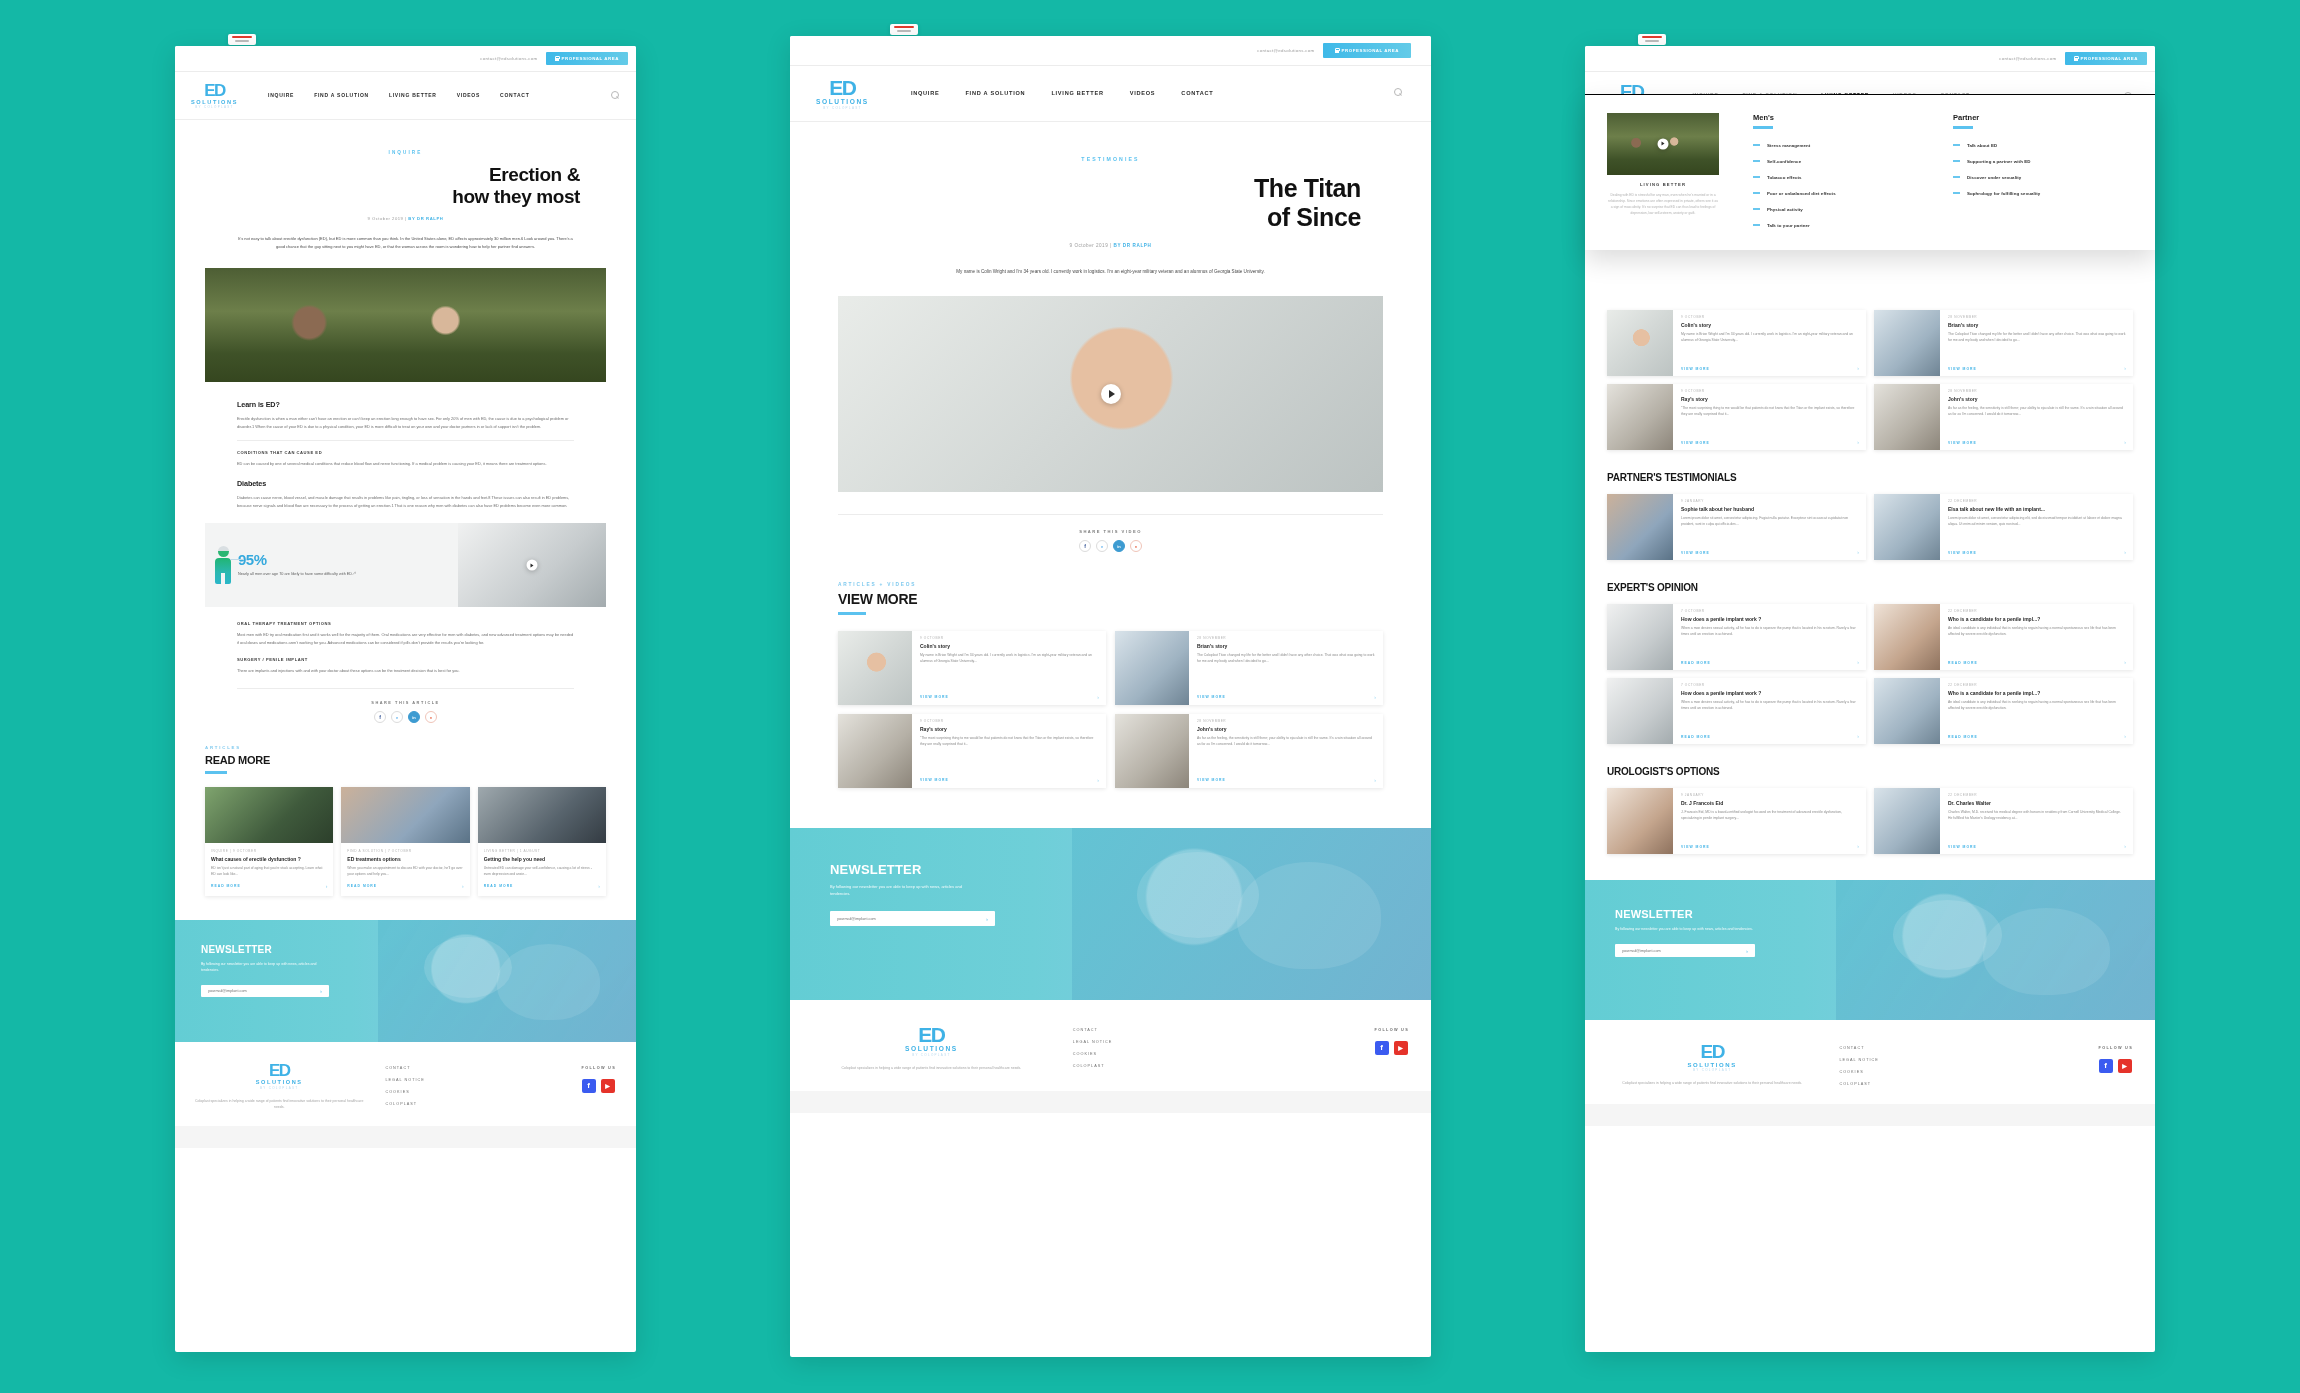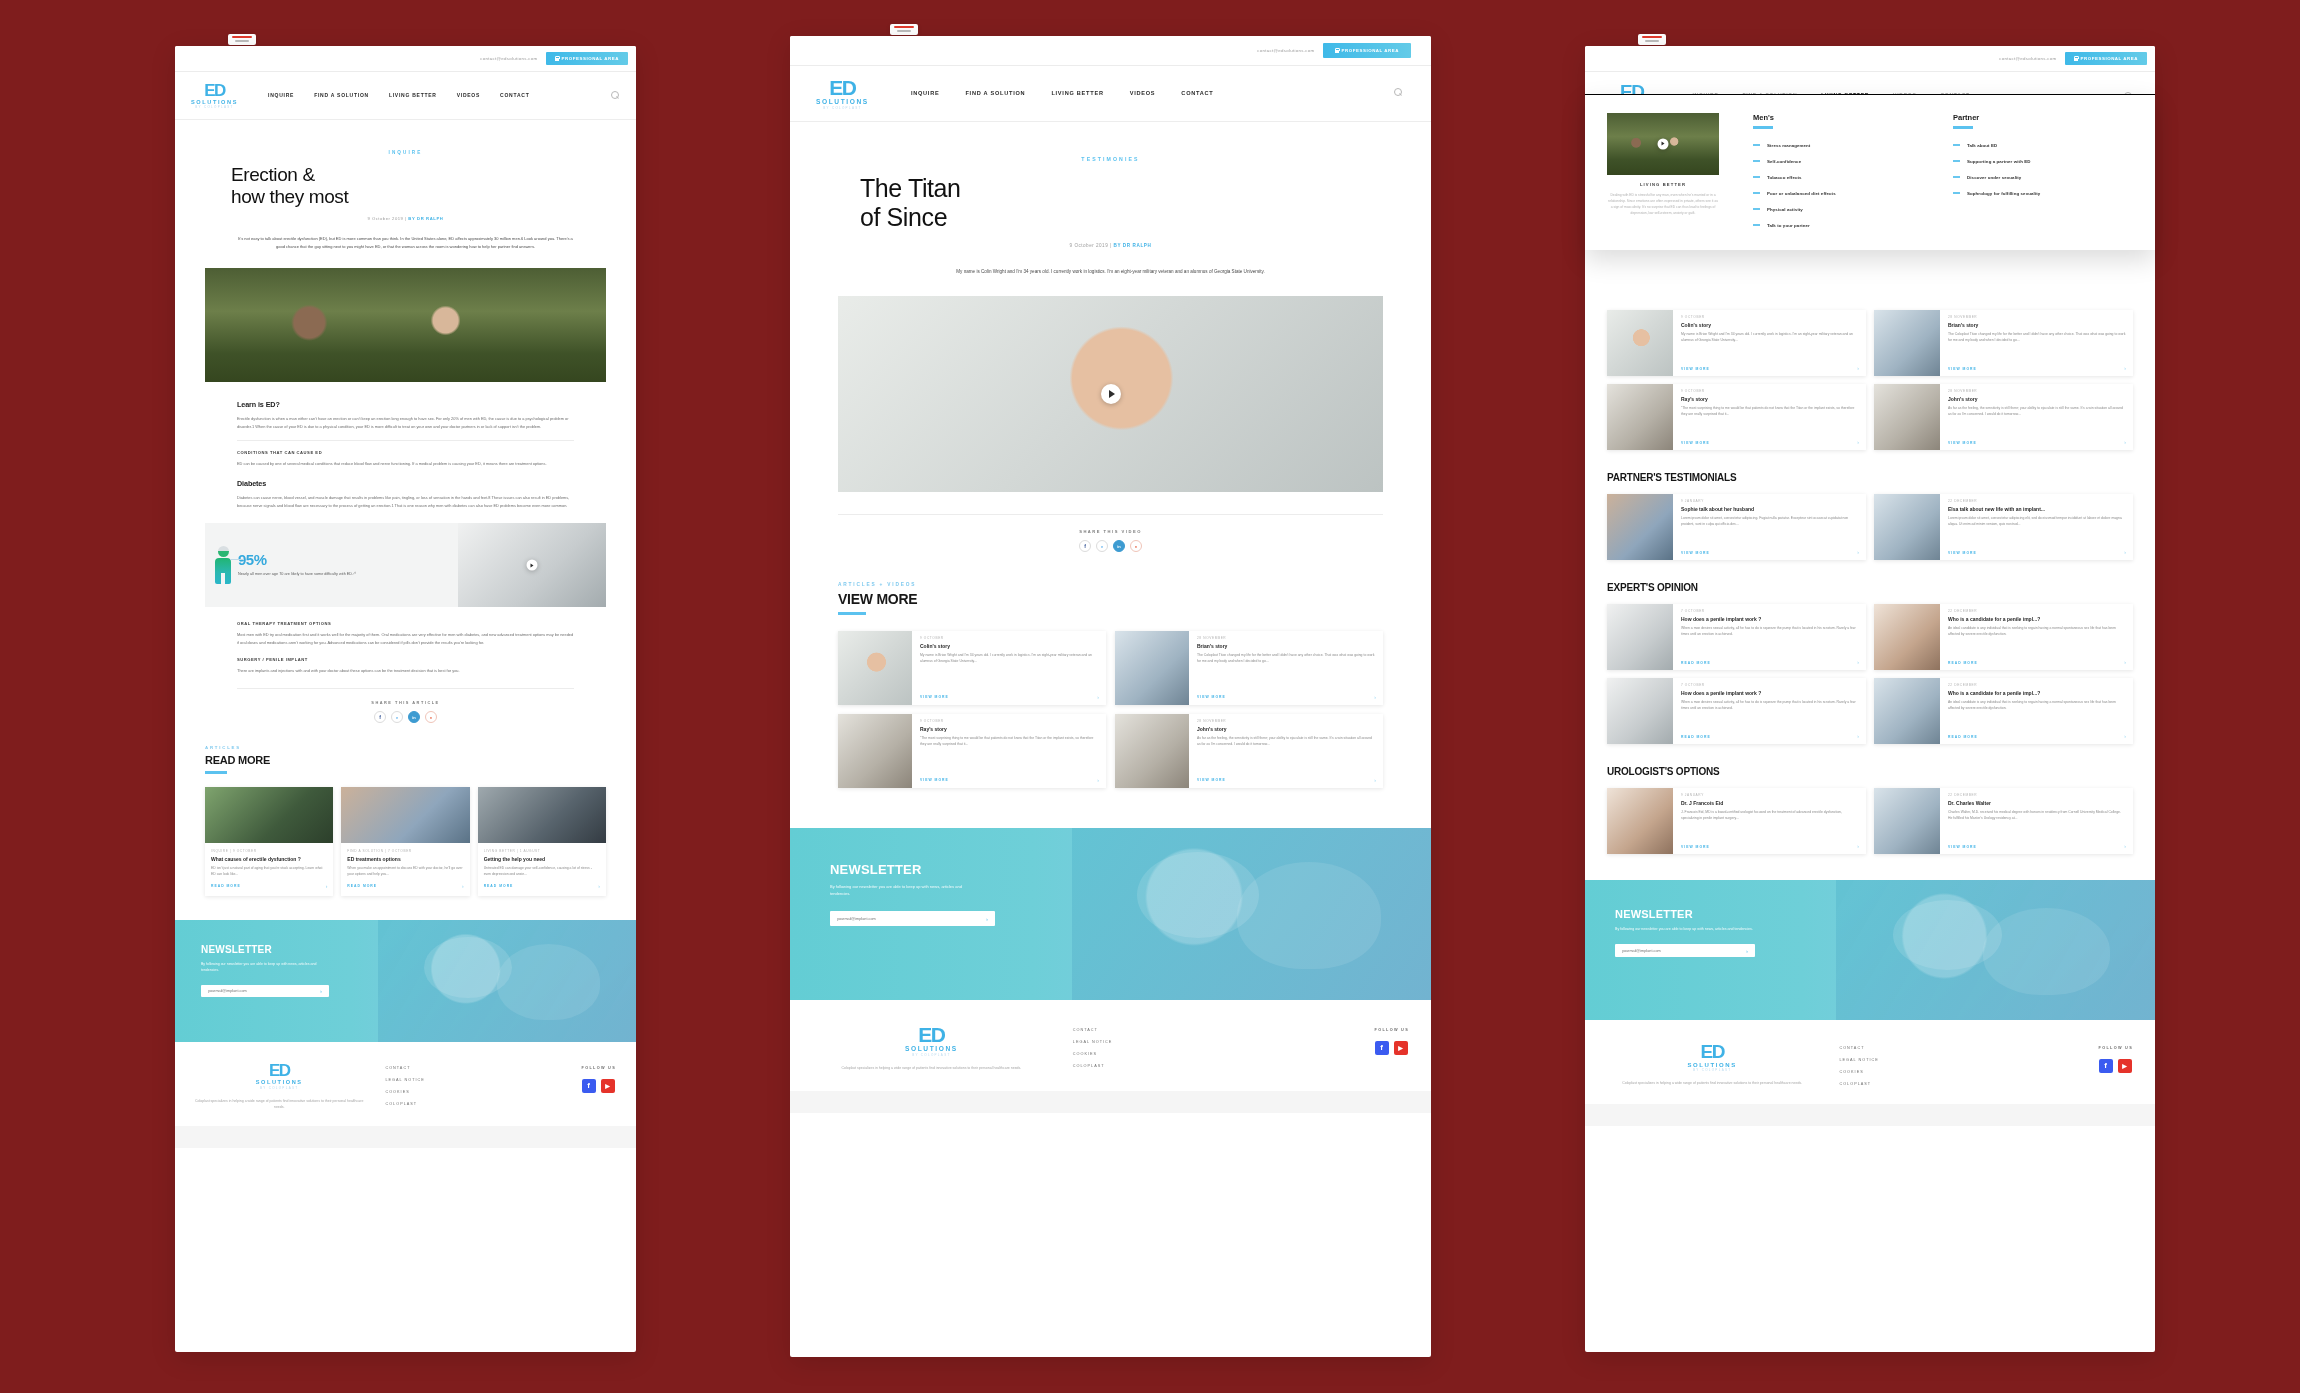--- a/index.html
+++ b/index.html
@@ -2,21 +2,21 @@
 <html><head>
 <meta charset="utf-8">
 <style>
   * { box-sizing: border-box; margin: 0; padding: 0; }
   html, body {
     width: 2300px; height: 1393px;
     background: #f3f3f3;
     font-family: "Liberation Sans", sans-serif;
     overflow: hidden;
   }
-  .stage { position: relative; width: 2300px; height: 1393px; background:#7f1d1d; }
+  .stage { position: relative; width: 2300px; height: 1393px; background:#14b8a6; }
 
   
   .page {
     position: absolute;
     background: #ffffff;
     box-shadow: 0 6px 26px rgba(0,0,0,.13);
     overflow: hidden;
   }
   .page.p1 { left: 175px; top: 46px; width: 461px; height: 1306px; border-radius: 2px; }
   .page.p2 { left: 790px; top: 36px; width: 641px; height: 1321px; border-radius: 2px; }
@@ -62,21 +62,21 @@
     font-size:5px; letter-spacing:.75px; font-weight:700; color:#2b2b2b;
     text-decoration:none; white-space:nowrap; padding-bottom:2px;
   }
   .navlinks a.active { color:#2b2b2b; }
   .search-ic { margin-left:auto; width:9px; height:9px; position:relative; opacity:.55;}
   .search-ic:before{content:"";position:absolute;left:0;top:0;width:6px;height:6px;border:1px solid #7d7d7d;border-radius:50%;}
   .search-ic:after{content:"";position:absolute;left:5.4px;top:5.6px;width:3.2px;height:1px;background:#7d7d7d;transform:rotate(45deg);}
 
   
   .eyebrow { font-size:4.6px; letter-spacing:2.1px; color:#5bc2ef; font-weight:700; text-align:center; text-transform:uppercase;}
-  .h1 { text-align:left; font-weight:400; color:#111; line-height:1.14; letter-spacing:-.4px;}
+  .h1 { text-align:right; font-weight:700; color:#111; line-height:1.14; letter-spacing:-.4px;}
   .meta { text-align:center; font-size:4.2px; color:#9b9b9b; letter-spacing:.5px; margin-top:9px;}
   .meta b { color:#3fb2e6; letter-spacing:.6px;}
   .lead { font-size:4.6px; line-height:1.85; color:#4a4a4a; text-align:center;}
 
   .body-txt { font-size:3.9px; line-height:1.9; color:#6d6d6d; }
   .h2 { font-size:7.2px; font-weight:700; color:#1b1b1b; letter-spacing:-.1px;}
   .h3 { font-size:4.1px; font-weight:700; color:#3b3b3b; letter-spacing:.55px; text-transform:uppercase;}
   .rule { height:1px; background:#ececec; }
 
   

